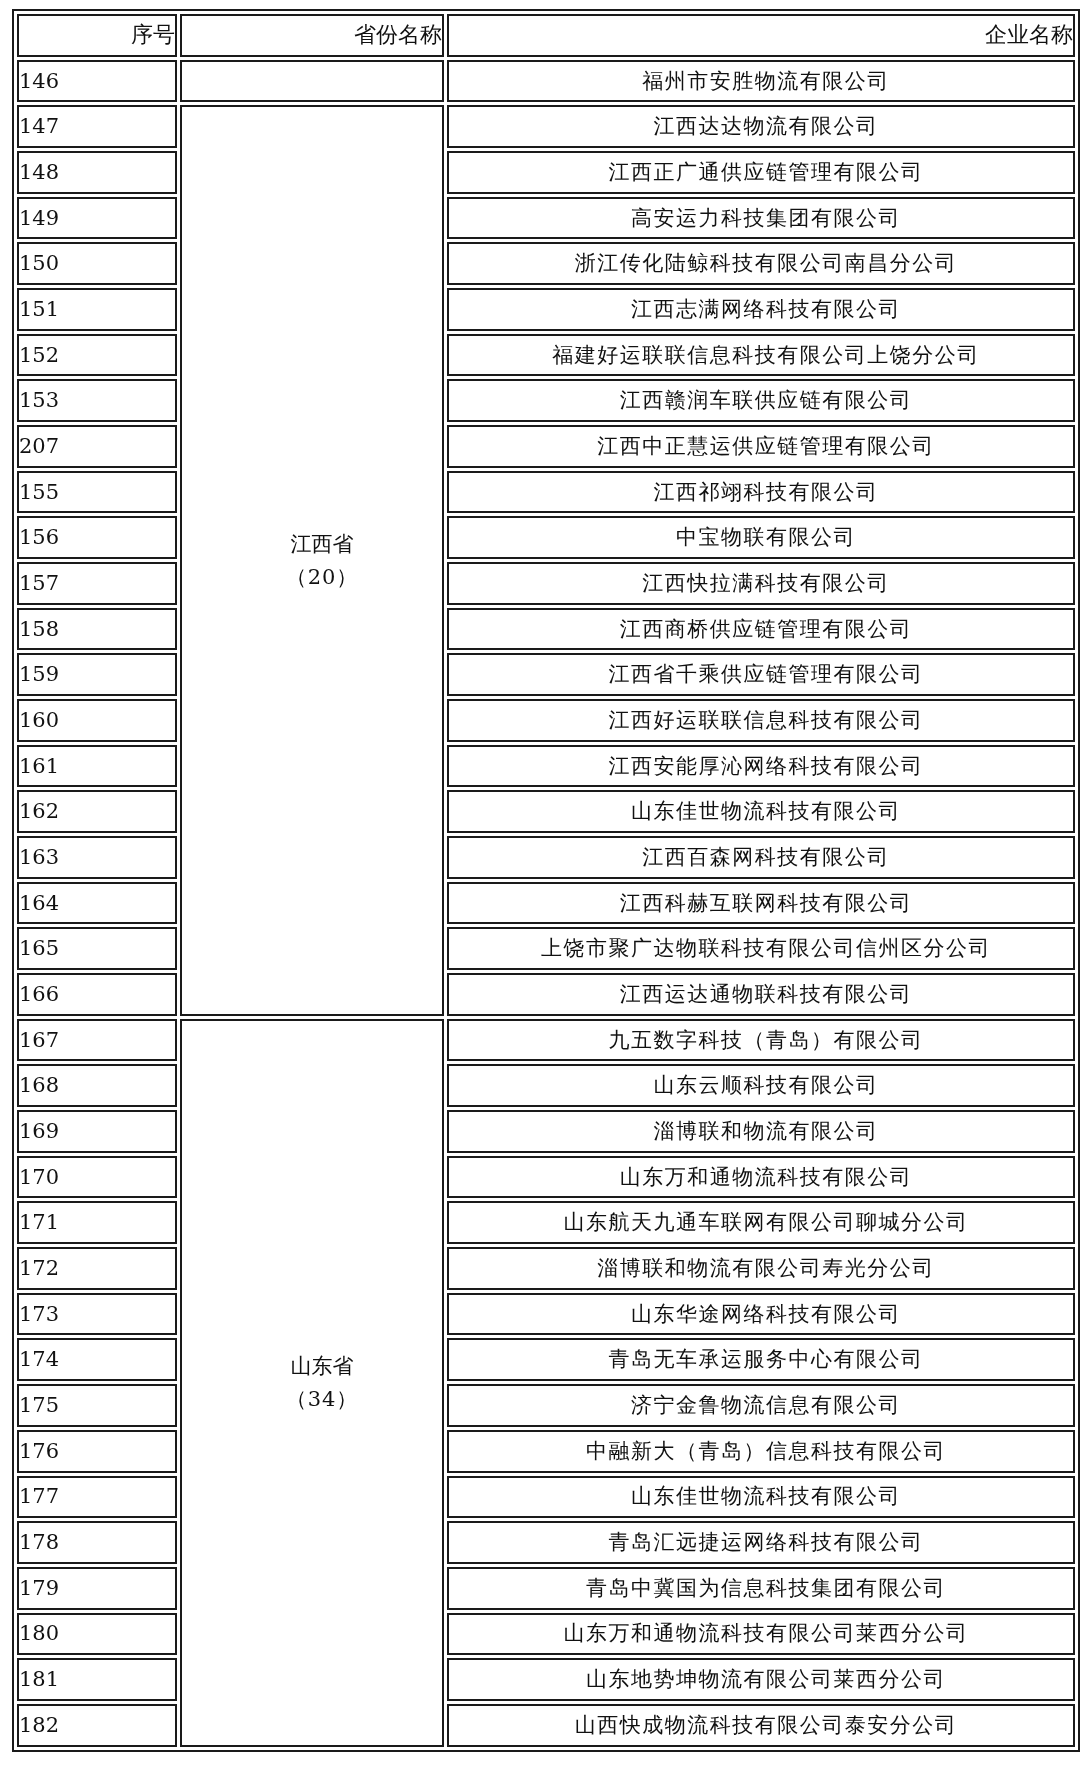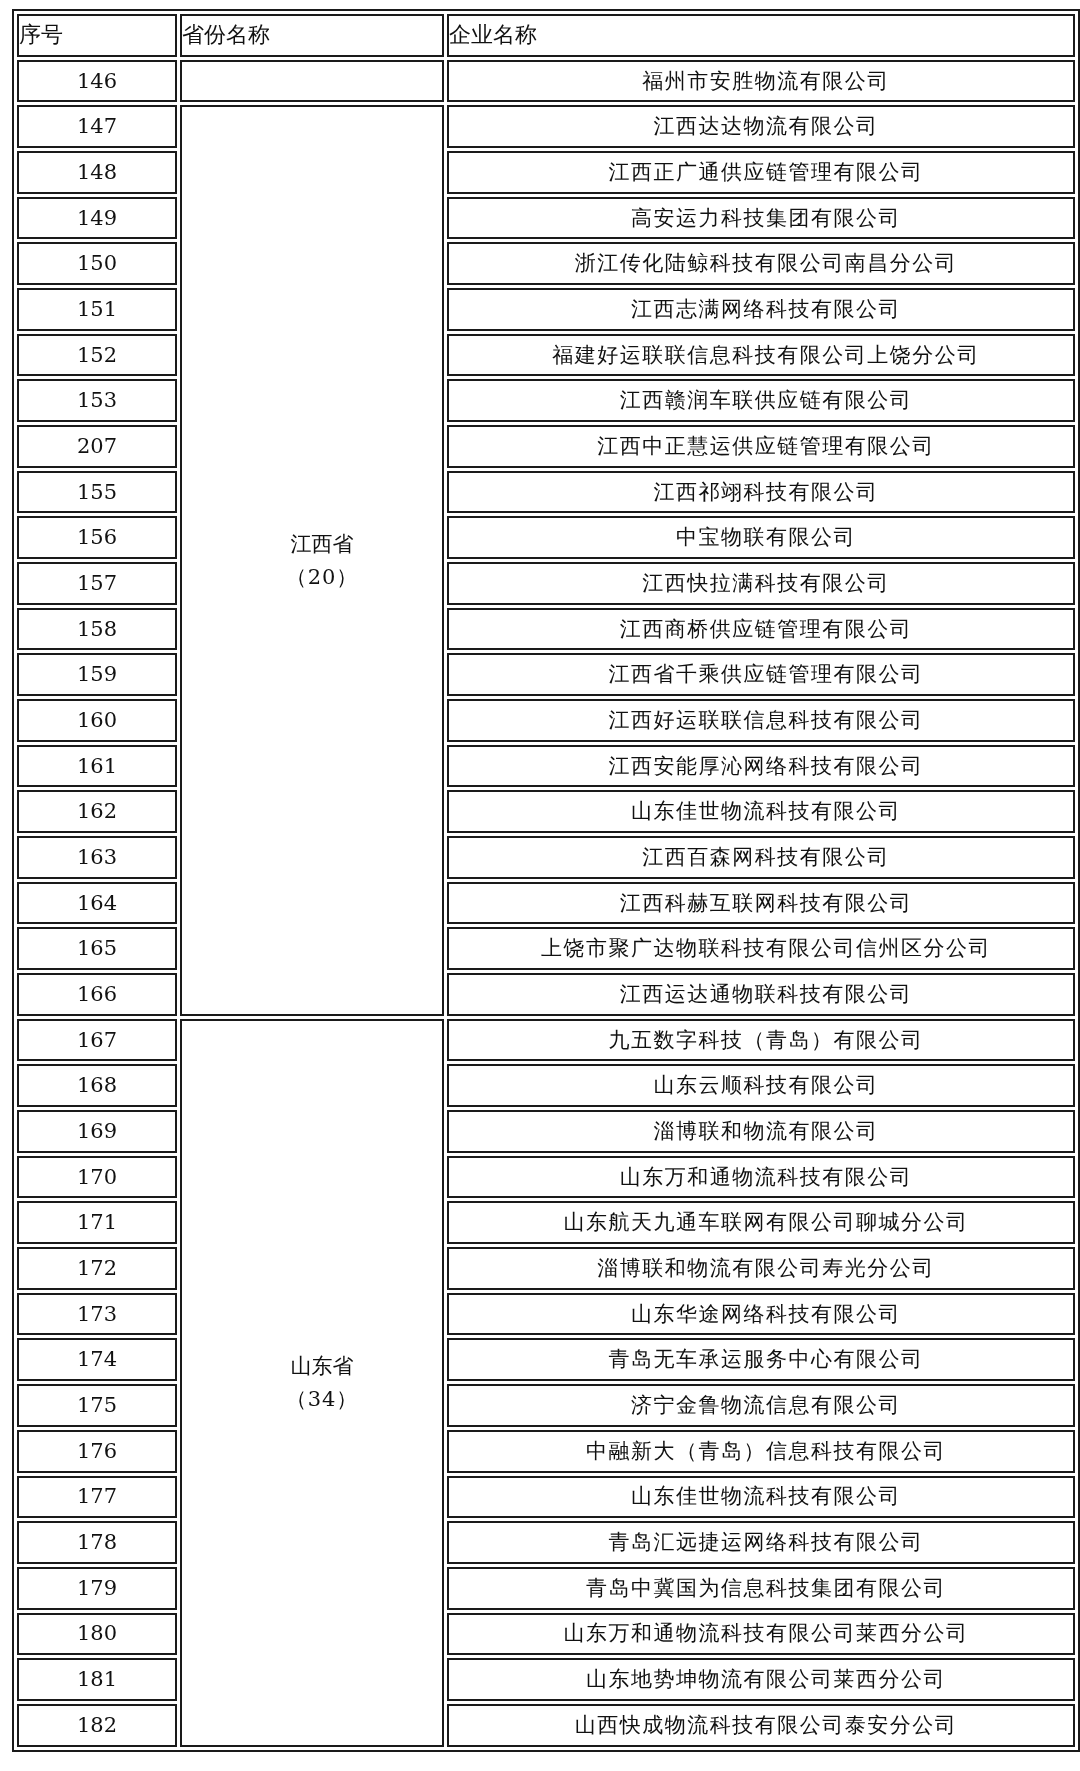--- a/index.html
+++ b/index.html
@@ -17,24 +17,24 @@
   }
   .tbl td {
     border: 2px solid #1a1a1a;
     height: 42.68px;
     box-sizing: border-box;
     padding: 0;
     vertical-align: middle;
     font-size: 21px;
     line-height: 1;
   }
-  .tbl td.seq { text-align: center; }
+  .tbl td.seq { }
   .tbl td.prov { text-align: center; line-height: 1.55; }
   .tbl td.name { text-align: center; padding-left: 10px; letter-spacing: 1.5px; white-space: nowrap; }
-  .tbl tr.hdr td { text-align: left; font-size: 22px; letter-spacing: 0; padding-left: 0; }
+  .tbl tr.hdr td { text-align: right; font-size: 22px; letter-spacing: 0; padding-left: 0; }
   .col1 { width: 160px; }
   .col2 { width: 264px; }
   .col3 { width: 628px; }
   .prov-name, .prov-count { display: block; margin-left: 20px; }
   .prov-count { letter-spacing: 1px; }
 </style>
 </head>
 <body>
 
 <table class="tbl">

